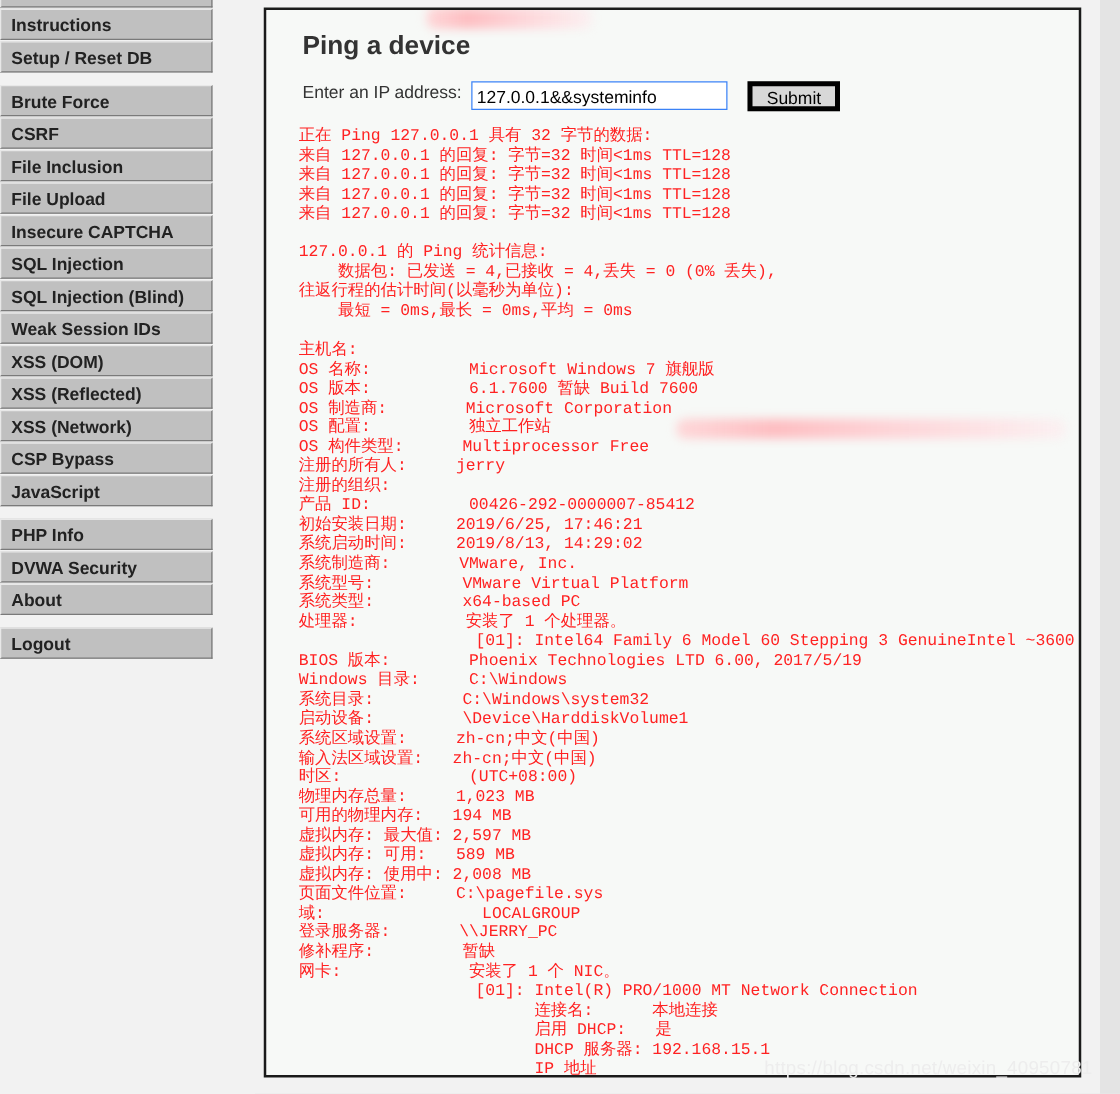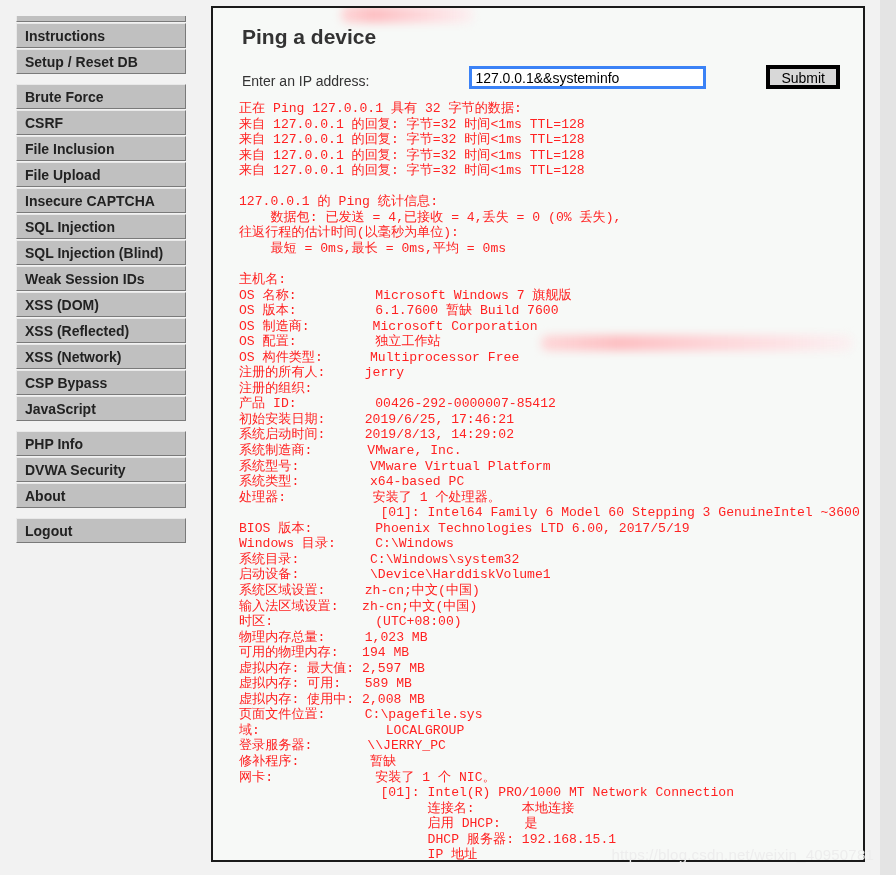--- a/index.html
+++ b/index.html
@@ -25,21 +25,21 @@
     overflow: hidden;
   }
 
   
   #sidebar {
     position: absolute;
     left: 0;
     top: 0;
     width: 172px;
     background: #f2f2f2;
-    padding: 16px;
+    padding: 0;
   }
   .nav-group { margin: 0 0 10px 0; }
   .nav-item {
     display: block;
     box-sizing: border-box;
     width: 170px;
     height: 25px;
     line-height: 24px;
     margin: 0 0 1px 0;
     padding: 0 0 0 8px;
@@ -90,42 +90,40 @@
   }
   #page-title {
     font-size: 21px;
     font-weight: bold;
     color: #333333;
     margin: 3px 0 16px 9px;
     font-family: "Liberation Sans", sans-serif;
   }
   .form-row {
     display: flex;
-    align-items: flex-end;
+    align-items: flex-start;
     margin: 0 0 10px 9px;
-    gap: 44px;
   }
   .form-label {
     font-size: 14px;
     color: #333333;
     margin-right: 8px;
     white-space: nowrap;
   }
   #ip-input {
     box-sizing: border-box;
-    width: 237px;
+    width: 205px;
     height: 23px;
     padding: 1px 3px;
     font-size: 14px;
     font-family: "Liberation Sans", sans-serif;
     color: #000000;
     background: #ffffff;
-    border: 3px solid #3b82f6;
+    border: 1px solid #3b82f6;
     border-radius: 0;
-    margin-left: 48px;
   }
   #submit-button {
     box-sizing: border-box;
     margin-left: 16px;
     height: 24px;
     padding: 1px 11px;
     font-size: 14px;
     font-family: "Liberation Sans", sans-serif;
     color: #000000;
     background: #d8d8d8;

